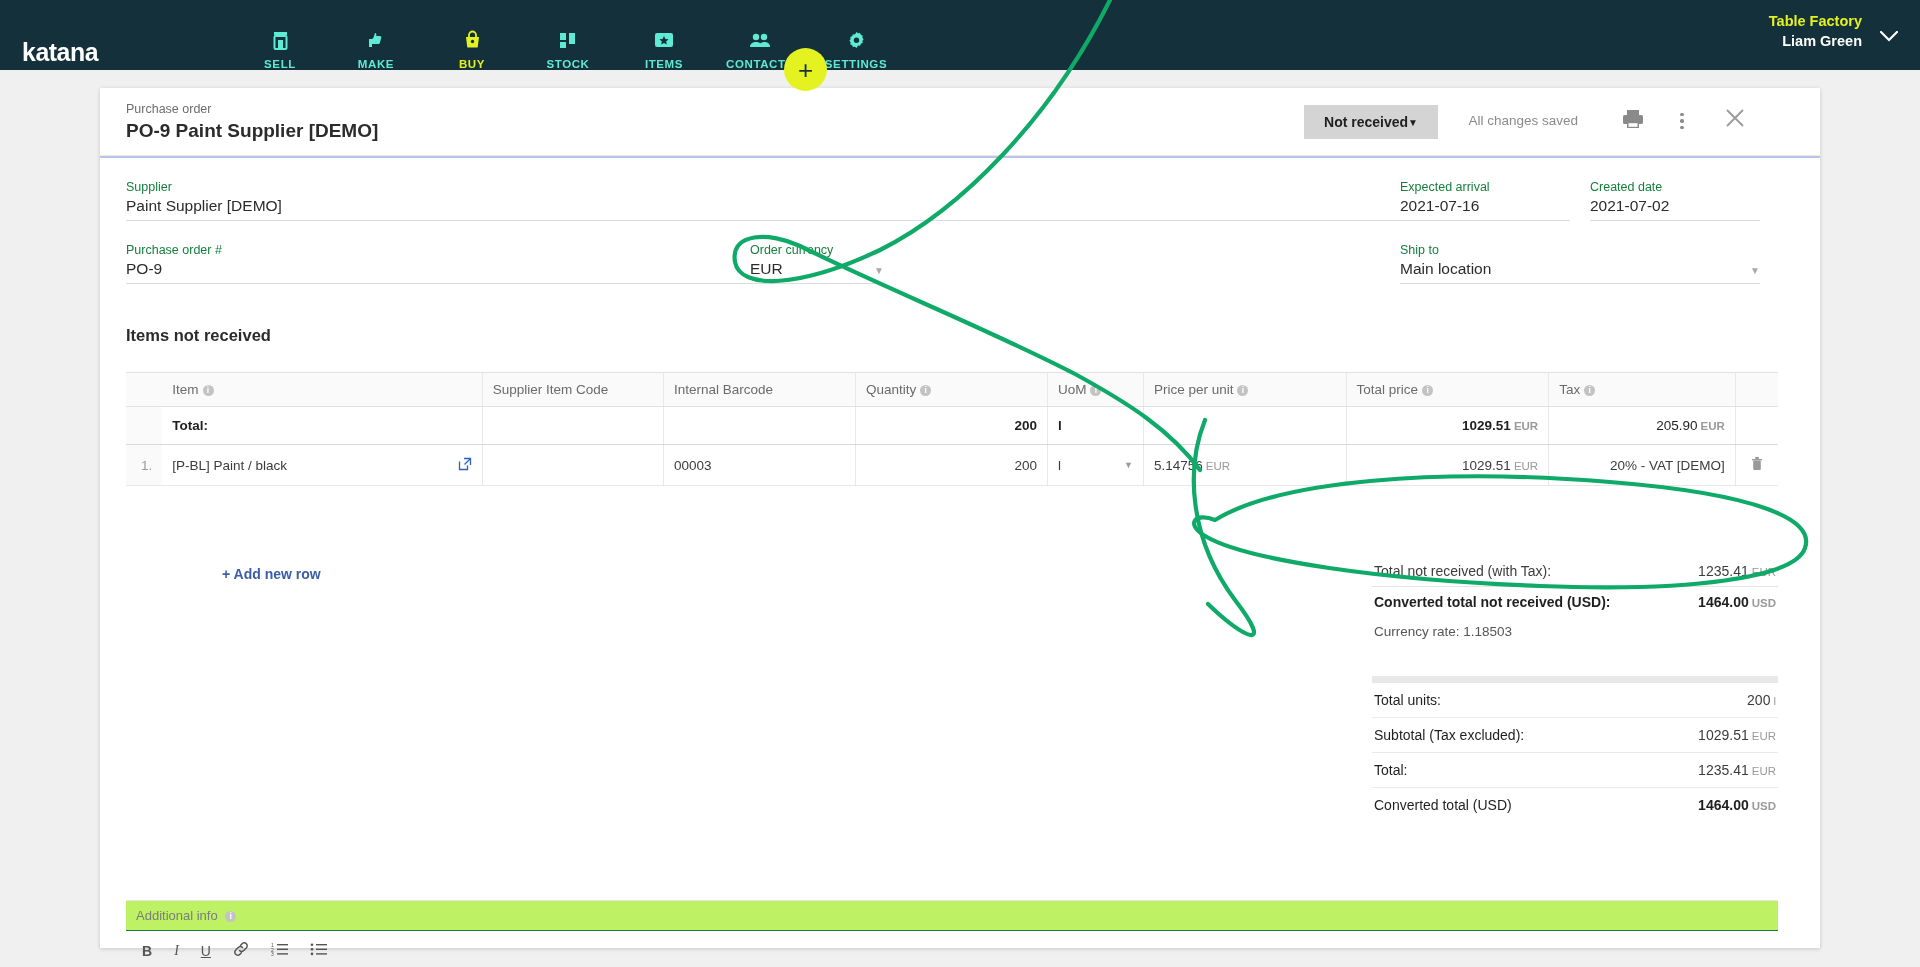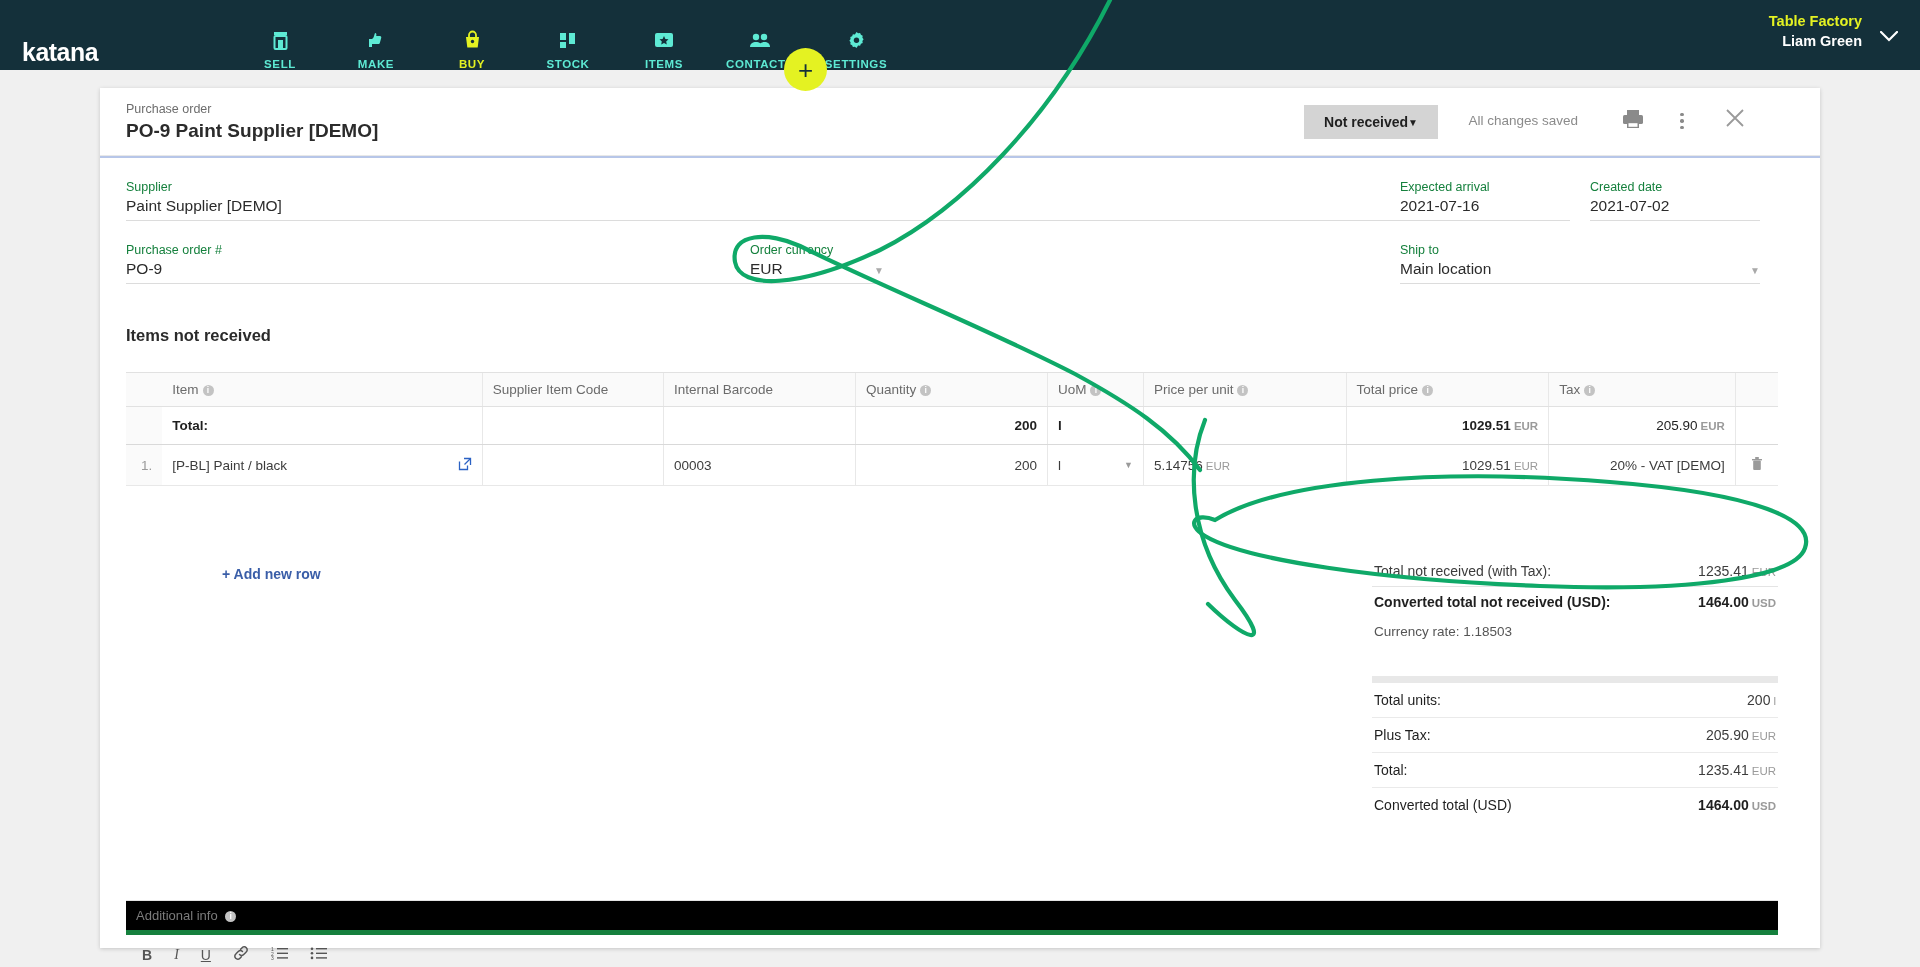--- a/index.html
+++ b/index.html
@@ -147,21 +147,21 @@
     padding: 9px 2px; font-size: 14px; border-bottom: 1px solid #eaeaea;
   }
   .trow .tl { font-weight: 400; color: #1f1f1f; }
   .trow .tv { color: #3c3c3c; }
   .trow .tv.b { font-weight: 700; color: #1f1f1f; }
   .trow:last-child { border-bottom: none; }
 
   
   #addinfo { position: absolute; left: 26px; top: 812px; width: 1652px; }
   #addinfo .aihead {
-    background: #000000; border-top: 1px solid #e4e4e4; border-bottom: 5px solid #15803d;
+    background: #bef264; border-top: 1px solid #e4e4e4; border-bottom: 1px solid #15803d;
     padding: 7px 10px; font-size: 13px; color: #7c7c7c;
   }
   #aitoolbar {
     display: flex; align-items: center; gap: 22px; padding: 10px 16px;
     border-bottom: 2px solid #bcdcf0;
   }
   #aitoolbar span { font-size: 14px; color: #555; cursor: pointer; }
 
   
   #annot { position: absolute; left: 0; top: 0; width: 1920px; height: 967px; pointer-events: none; z-index: 40; }
@@ -419,22 +419,22 @@
     </div>
   </div>
 
   <div id="sum2">
     <div class="topbar"></div>
     <div class="trow">
       <span class="tl">Total units:</span>
       <span class="tv"><span>200</span><span class="cur">l</span></span>
     </div>
     <div class="trow">
-      <span class="tl">Plus Tax:</span>
-      <span class="tv"><span>205.90</span><span class="cur">EUR</span></span>
+      <span class="tl">Subtotal (Tax excluded):</span>
+      <span class="tv"><span>1029.51</span><span class="cur">EUR</span></span>
     </div>
     <div class="trow">
       <span class="tl">Total:</span>
       <span class="tv"><span>1235.41</span><span class="cur">EUR</span></span>
     </div>
     <div class="trow">
       <span class="tl">Converted total (USD)</span>
       <span class="tv b"><span>1464.00</span><span class="cur">USD</span></span>
     </div>
   </div>

